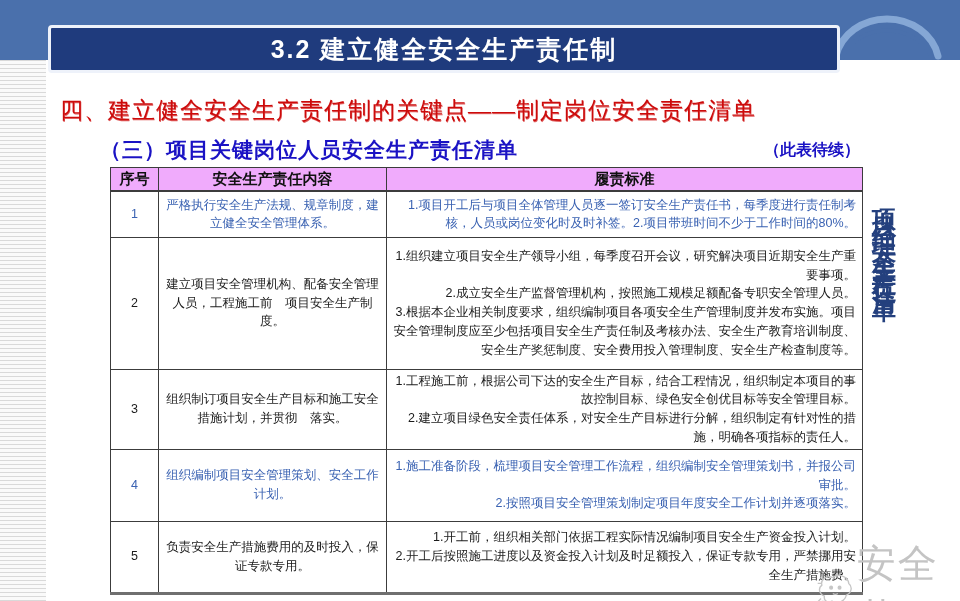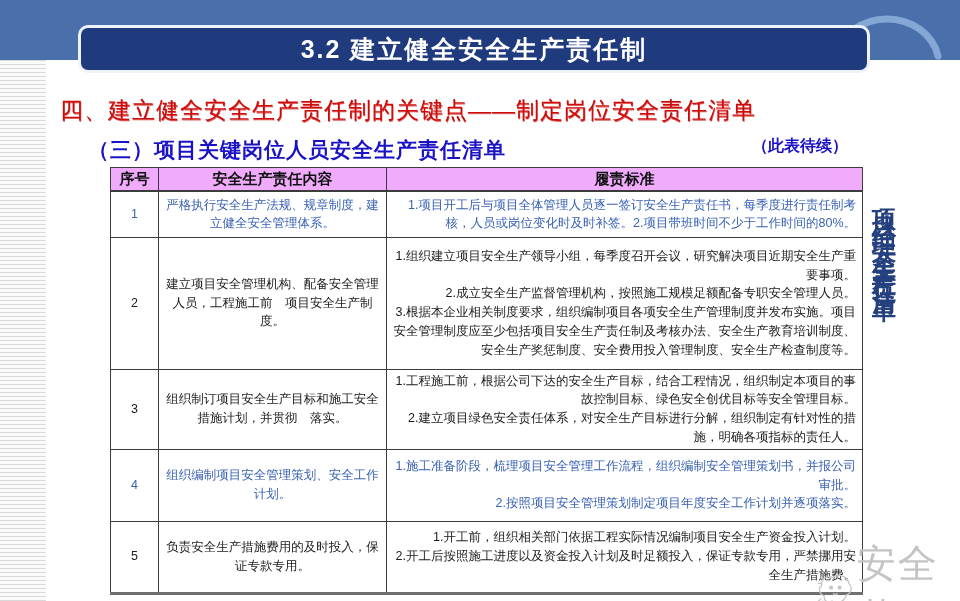--- a/index.html
+++ b/index.html
@@ -16,39 +16,38 @@
   .crescent{position:absolute;right:8px;top:6px;width:130px;height:56px;}
   
   .left-stripes{
     position:absolute;left:0;top:60px;width:46px;height:541px;
     background:repeating-linear-gradient(180deg,
       #d9d9d9 0px,#d9d9d9 1px,#fafafa 1px,#fafafa 4px);
   }
   
   .title-bar{
     position:absolute;left:48px;top:25px;width:792px;height:48px;
-    background:#1f3b7d;border:3px solid #eef2fa;border-radius:10px;
+    background:#1f3b7d;border:3px solid #eef2fa;border-radius:4px;
     display:flex;align-items:center;justify-content:center;
     box-sizing:border-box;
-    margin-left:30px;
   }
   .title-bar span{
     color:#ffffff;font-size:25px;font-weight:bold;letter-spacing:2px;
   }
   
   .red-heading{
     position:absolute;left:60px;top:95px;width:810px;
     color:#cc0b0b;font-size:23px;font-weight:normal;letter-spacing:1px;
     font-family:"Liberation Serif","DejaVu Serif",serif;
     text-shadow:0.5px 0.5px 0 #e06060;
   }
   
   .subtitle-row{
-    position:absolute;left:88px;top:136px;width:760px;
-    display:flex;justify-content:space-between;align-items:flex-start;
+    position:absolute;left:100px;top:136px;width:760px;
+    display:flex;justify-content:space-between;align-items:center;
   }
   .subtitle{color:#1a12c4;font-size:21px;font-weight:bold;letter-spacing:1px;}
   .subtitle-note{color:#1a12c4;font-size:16px;font-weight:bold;}
   
   .resp-table{
     position:absolute;left:110px;top:167px;width:752px;
     border-collapse:collapse;table-layout:fixed;
     border:1.5px solid #3c3c3c;border-bottom:3px solid #6f6f6f;
   }
   .resp-table col.c-no{width:48px;}

